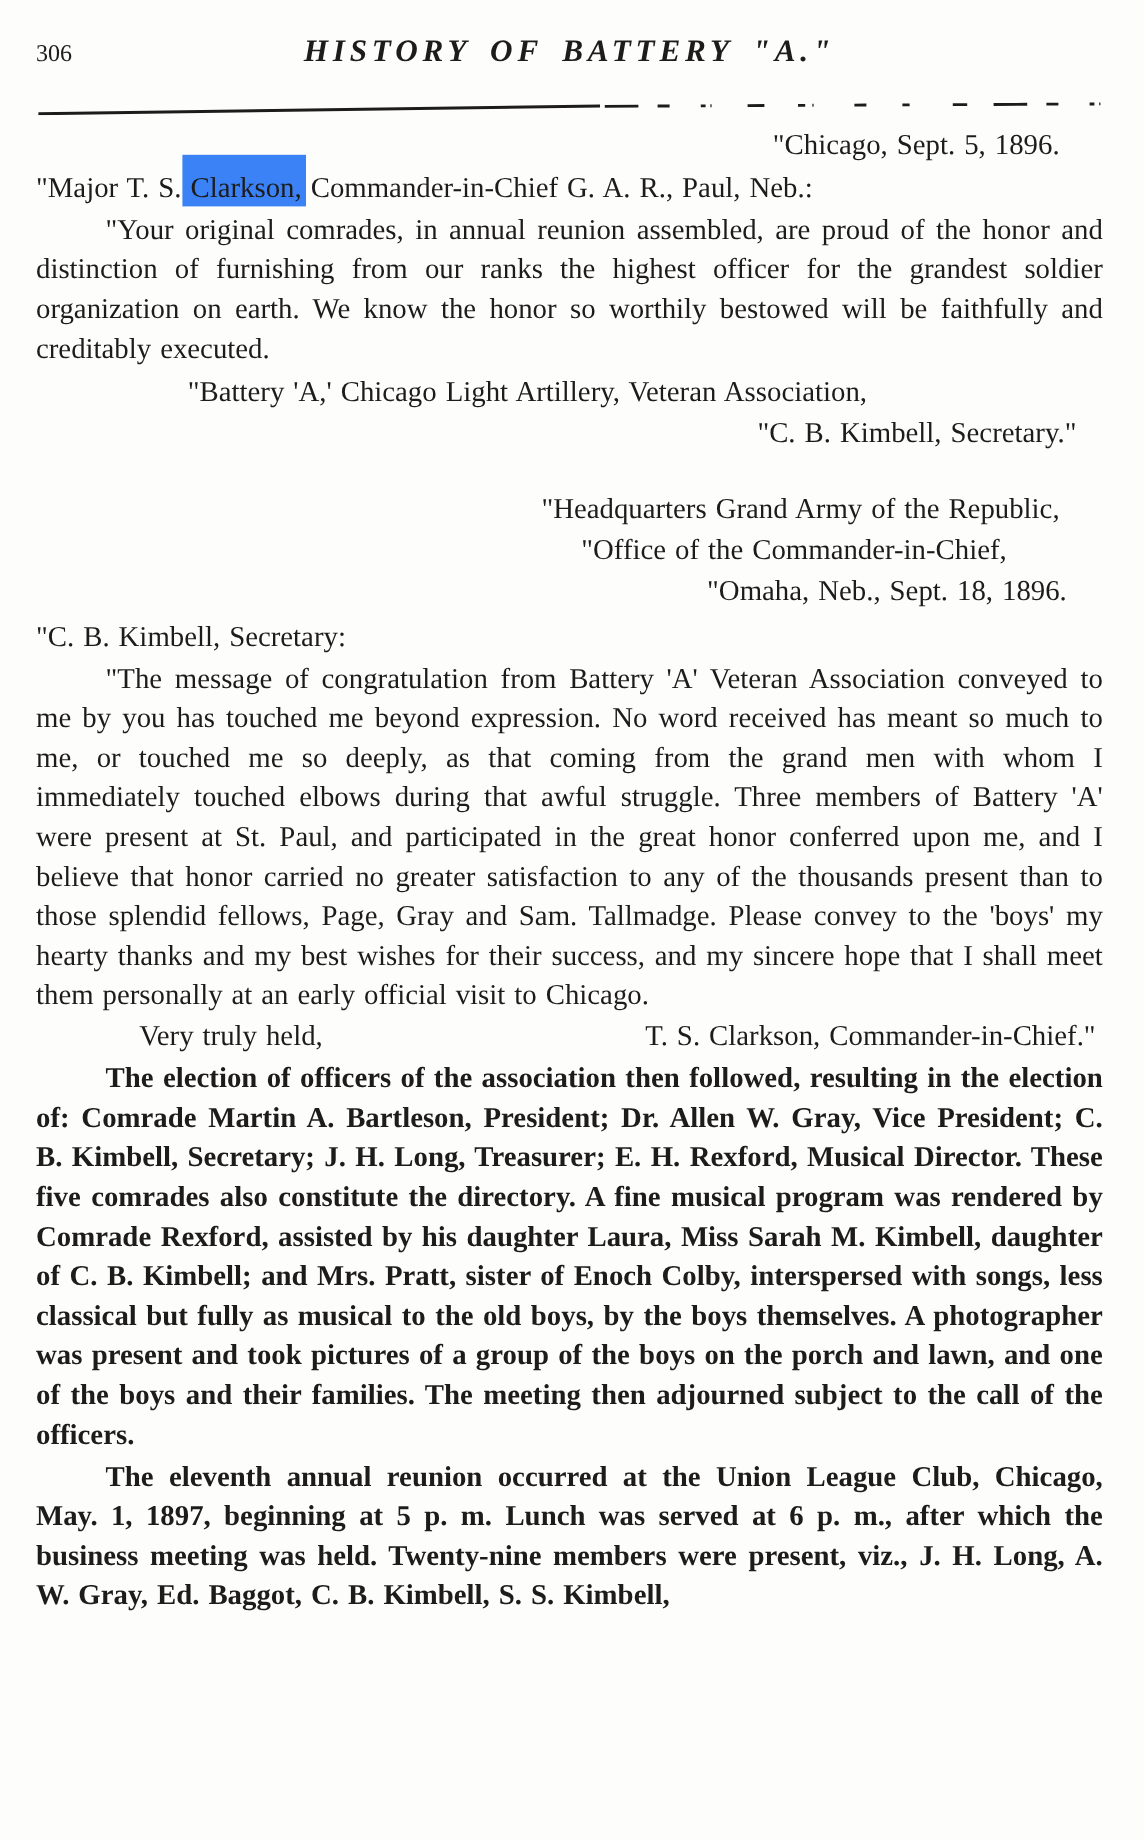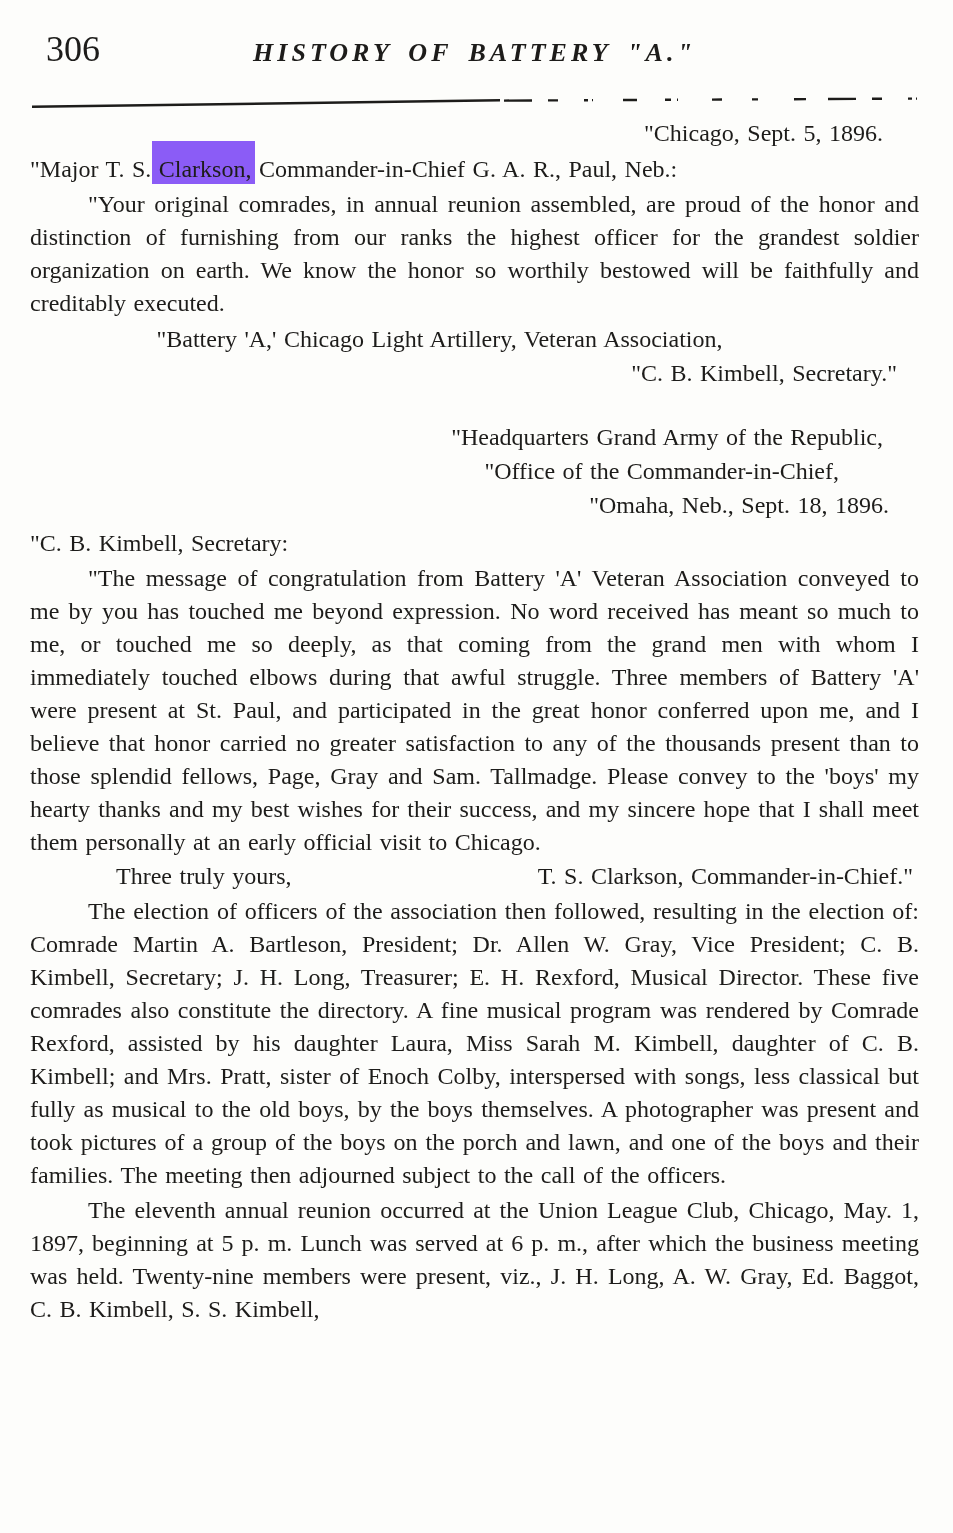--- a/index.html
+++ b/index.html
@@ -12,56 +12,56 @@
     font-family:"Liberation Serif","DejaVu Serif",serif;
     padding:18px 34px 30px 30px;
     overflow:hidden;
   }
   .header {
     display:grid;
     grid-template-columns:80px 1fr 80px;
     align-items:baseline;
     margin-top:10px;
   }
-  .pagenum { font-size:36px;margin-left:16px; }
+  .pagenum { font-size:20px; }
   .title {
     text-align:center;
     font-style:italic;
     font-weight:bold;
     font-size:26px;
     letter-spacing:4px;
     word-spacing:6px;
   }
   .rule { display:block; width:100%; height:14px; margin:24px 0 8px 0; }
   .txt { font-size:24px; line-height:34px; word-spacing:1.5px; }
   .dateline { text-align:right; margin-right:36px; margin-top:4px; }
   .salutation { margin-top:2px; }
   .hl {
-    background:#8b5cf6;
+    background:#3b82f6;
     padding:15px 10px 2px 7px;
     margin:-15px -10px -2px -7px;
     text-align:center;
   }
   p.body {
     margin:2px 0 0 0;
     text-align:justify;
     text-indent:58px;
     line-height:33px;
   }
   .sig-org { text-align:center; margin-right:70px; margin-top:2px; }
   .sig-name { text-align:right; margin-right:22px; }
   .l2-block { margin-top:30px; }
   .l2h1 { text-align:right; margin-right:36px; }
   .l2h2 { text-align:right; margin-right:80px; }
   .l2h3 { text-align:right; margin-right:30px; }
   .l2-salutation { margin-top:4px; }
   .closing { display:flex; justify-content:space-between; line-height:34px; }
   .closing-left { margin-left:86px; }
   .closing-right { margin-right:6px; }
-  .para { margin-top:24px; line-height:36px; }
+  .para { margin-top:24px; line-height:36px;font-weight:bold; }
 </style>
 </head>
 <body>
 
 <div class="page">
 
   <div class="header">
     <span class="pagenum">306</span>
     <span class="title">HISTORY OF BATTERY "A."</span>
     <span></span>
@@ -81,21 +81,21 @@
   <div class="txt sig-org">"Battery 'A,' Chicago Light Artillery, Veteran Association,</div>
   <div class="txt sig-name">"C. B. Kimbell, Secretary."</div>
 
   <div class="l2-block">
     <div class="txt l2h1">"Headquarters Grand Army of the Republic,</div>
     <div class="txt l2h2">"Office of the Commander-in-Chief,</div>
     <div class="txt l2h3">"Omaha, Neb., Sept. 18, 1896.</div>
     <div class="txt l2-salutation">"C. B. Kimbell, Secretary:</div>
     <p class="txt body">"The message of congratulation from Battery 'A' Veteran Association conveyed to me by you has touched me beyond expression. No word received has meant so much to me, or touched me so deeply, as that coming from the grand men with whom I immediately touched elbows during that awful struggle. Three members of Battery 'A' were present at St. Paul, and participated in the great honor conferred upon me, and I believe that honor carried no greater satisfaction to any of the thousands present than to those splendid fellows, Page, Gray and Sam. Tallmadge. Please convey to the 'boys' my hearty thanks and my best wishes for their success, and my sincere hope that I shall meet them personally at an early official visit to Chicago.</p>
     <div class="txt closing">
-      <span class="closing-left">Three truly yours,</span>
+      <span class="closing-left">Very truly held,</span>
       <span class="closing-right">T. S. Clarkson, Commander-in-Chief."</span>
     </div>
   </div>
 
   <p class="txt body para">The election of officers of the association then followed, resulting in the election of: Comrade Martin A. Bartleson, President; Dr. Allen W. Gray, Vice President; C. B. Kimbell, Secretary; J. H. Long, Treasurer; E. H. Rexford, Musical Director. These five comrades also constitute the directory. A fine musical program was rendered by Comrade Rexford, assisted by his daughter Laura, Miss Sarah M. Kimbell, daughter of C. B. Kimbell; and Mrs. Pratt, sister of Enoch Colby, interspersed with songs, less classical but fully as musical to the old boys, by the boys themselves. A photographer was present and took pictures of a group of the boys on the porch and lawn, and one of the boys and their families. The meeting then adjourned subject to the call of the officers.</p>
 
   <p class="txt body para">The eleventh annual reunion occurred at the Union League Club, Chicago, May. 1, 1897, beginning at 5 p. m. Lunch was served at 6 p. m., after which the business meeting was held. Twenty-nine members were present, viz., J. H. Long, A. W. Gray, Ed. Baggot, C. B. Kimbell, S. S. Kimbell,</p>
 
 </div>
 

